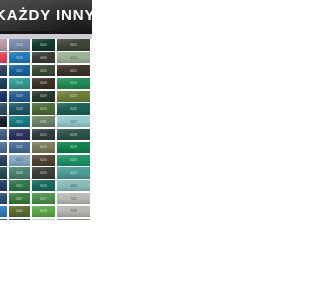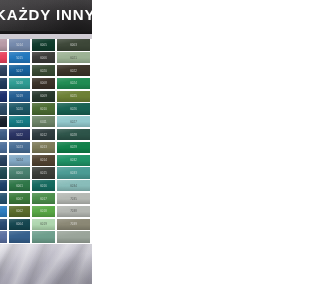--- a/index.html
+++ b/index.html
@@ -9,21 +9,21 @@
   }
   body {
     width: 92px;
     height: 284px;
     overflow: hidden;
     font-family: "Liberation Sans", sans-serif;
   }
   #page {
     position: relative;
     width: 92px;
-    height: 284px;
+    height: 220px;
     overflow: hidden;
     background: #1d4ed8;
   }
 
   
   #banner {
     position: absolute;
     left: 0;
     top: 0;
     width: 92px;

